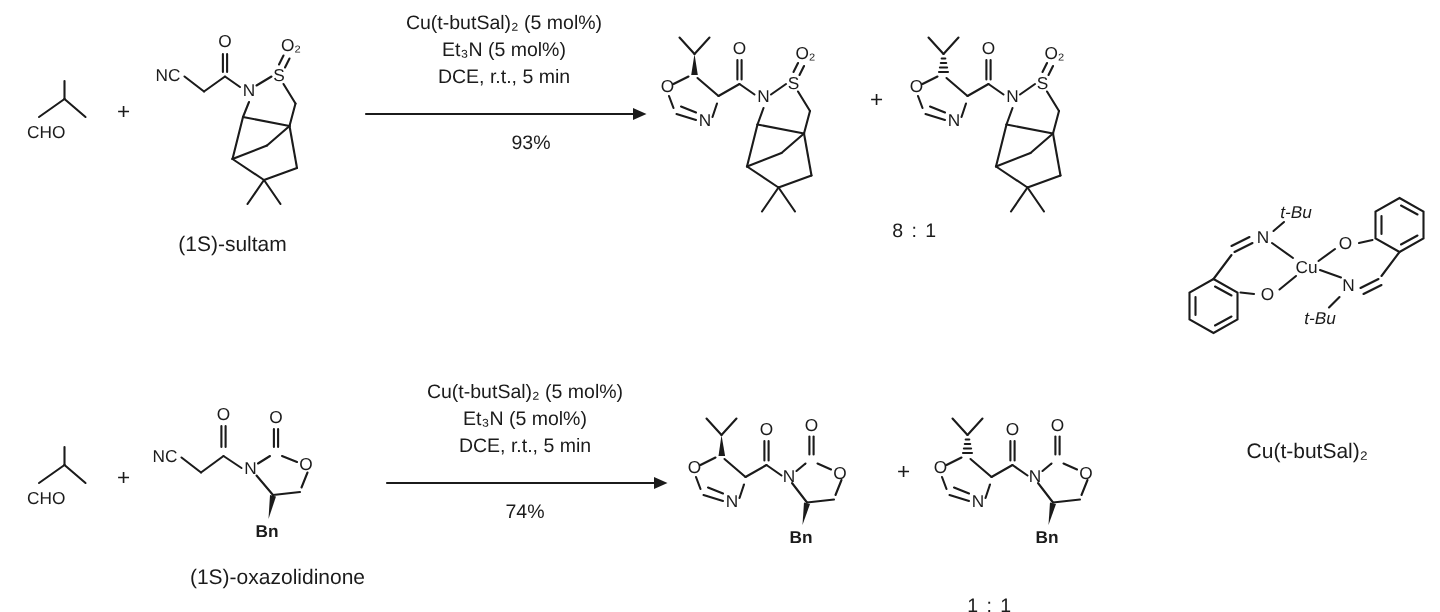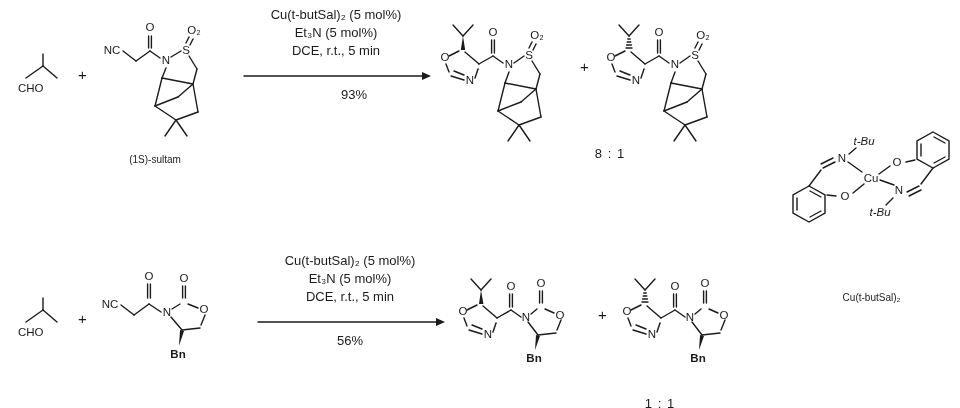--- a/index.html
+++ b/index.html
@@ -4,21 +4,21 @@
 <style>
   html,body{margin:0;padding:0;background:#ffffff;}
   .canvas{
     position:relative;width:960px;height:408px;background:#ffffff;
     font-family:"Liberation Sans","DejaVu Sans",sans-serif;color:#1b1b1b;overflow:hidden;
   }
   .abs{position:absolute;}
   .txt{font-size:13px;line-height:18px;white-space:nowrap;}
   .center{text-align:center;}
   .plus{font-size:15px;}
-  .name{font-size:10px;}
+  .name{font-size:14px;}
   .ratio{font-size:13px;letter-spacing:1px;}
   svg{display:block;}
   svg text{font-family:"Liberation Sans","DejaVu Sans",sans-serif;font-size:11.5px;fill:#1b1b1b;}
   svg text.bold{font-weight:bold;}
   .bonds{stroke:#1b1b1b;stroke-width:1.4;fill:none;stroke-linecap:round;}
   .wedge{fill:#1b1b1b;stroke:none;}
 </style>
 </head>
 <body>
 
@@ -246,35 +246,36 @@
       </g>
       <polygon class="wedge" points="84,72 88,73 83,88"></polygon>
       <text x="14" y="50" text-anchor="middle">NC</text>
       <text x="53" y="22" text-anchor="middle">O</text>
       <text x="71" y="58" text-anchor="middle">N</text>
       <text x="88" y="24" text-anchor="middle">O</text>
       <text x="108" y="55" text-anchor="middle">O</text>
       <text x="82" y="100" text-anchor="middle" class="bold">Bn</text>
     </svg>
   </div>
+  <div class="abs name center" style="left:100px;top:376px;width:170px;">(1S)-oxazolidinone</div>
 
   <div class="abs txt center" style="left:240px;top:252px;width:220px;">
     <div>Cu(t-butSal)₂ (5 mol%)</div>
     <div>Et₃N (5 mol%)</div>
     <div>DCE, r.t., 5 min</div>
   </div>
   <div class="abs" style="left:256px;top:316px;">
     <svg width="190" height="12" viewBox="0 0 190 12">
       <g class="bonds">
           <line x1="2" y1="6" x2="180" y2="6"></line>
         </g>
       <polygon class="wedge" points="180,2 189,6 180,10"></polygon>
     </svg>
   </div>
-  <div class="abs txt center" style="left:260px;top:332px;width:180px;">56%</div>
+  <div class="abs txt center" style="left:260px;top:332px;width:180px;">74%</div>
 
   <div class="abs" style="left:448px;top:268px;">
     <svg width="150" height="115" viewBox="0 0 150 115">
       <g class="bonds">
         <line x1="16" y1="50" x2="19" y2="58"></line>
         <line x1="21" y1="62" x2="34" y2="66"></line>
         <line x1="24" y1="57" x2="34" y2="61"></line>
         <line x1="45" y1="64" x2="48" y2="55"></line>
         <line x1="49" y1="50" x2="35" y2="38"></line>
         <line x1="29" y1="37" x2="19" y2="42"></line>

